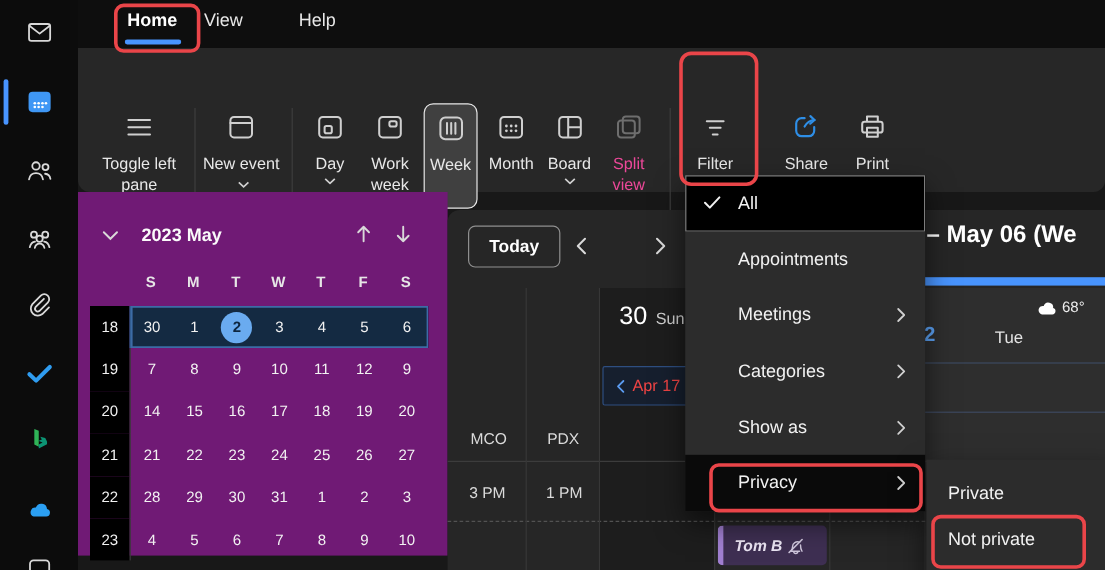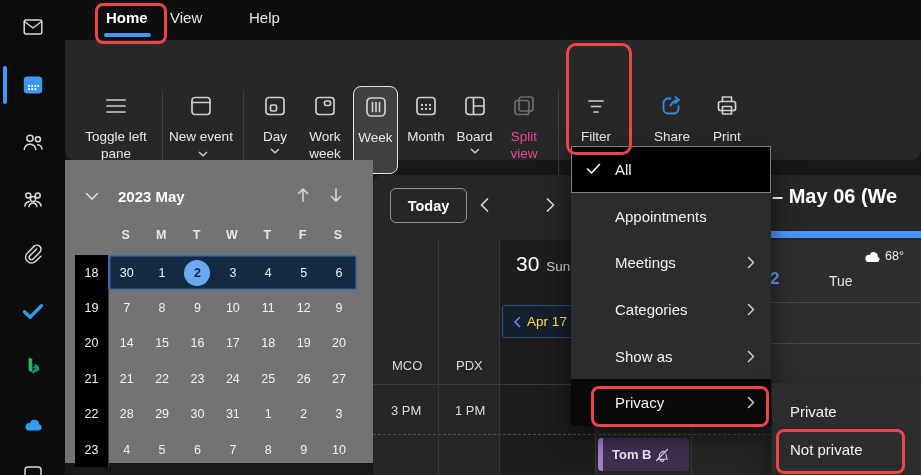--- a/index.html
+++ b/index.html
@@ -26,21 +26,21 @@
   .rb-icon{height:36px;display:flex;align-items:flex-start;padding-top:6px;}
   .rb-label{font-size:13.5px;line-height:17px;color:#e8e8e8;text-align:center;}
   .rb-btn.dim .rb-label{color:#ec4899;}
   .rb-btn.selected{top:46px;height:88px;border:1.5px solid #e6e6e6;border-radius:8px;background:#404040;box-sizing:border-box;}
   .rb-chev{margin-top:3px;}
   .rb-sep{position:absolute;top:50px;width:1px;height:88px;background:#3e3e3e;}
   .rb-grouplabel{position:absolute;top:139px;font-size:12px;color:#cfcfcf;text-align:center;}
   .inline-chev{display:inline-block;vertical-align:middle;margin-left:4px;}
 
   
-  .left-panel{position:absolute;left:65px;top:160px;width:308px;bottom:12px;background:#737373;}
+  .left-panel{position:absolute;left:65px;top:160px;width:308px;bottom:12px;background:#701a75;}
   .mc-header-item{position:absolute;}
   .mc-title{font-size:15px;font-weight:bold;color:#fafafa;}
   .mc-dow{position:absolute;left:43px;top:68px;display:flex;}
   .mc-dowcell{width:35.4px;text-align:center;font-size:12.5px;font-weight:bold;color:#e6e6e6;}
   .mc-weeks{position:absolute;left:10px;top:95px;}
   .mc-row{display:flex;height:35.4px;align-items:stretch;}
   .mc-num{width:33px;background:#000;color:#f2f2f2;font-size:12.5px;display:flex;align-items:center;justify-content:center;}
   .mc-days{display:flex;border-left:1px solid #3a3a3a;}
   .mc-days.hl{background:#142a42;box-shadow:inset 0 0 0 1.5px #3c6ca6;border-left-color:#3c6ca6;}
   .mc-day{width:35.4px;display:flex;align-items:center;justify-content:center;font-size:12.5px;color:#f2f2f2;}
@@ -54,34 +54,34 @@
   .nav-chev{position:absolute;top:22px;}
   .cal-title{position:absolute;left:399px;top:10px;font-size:20px;font-weight:bold;color:#fff;white-space:nowrap;}
   .sun-col{position:absolute;left:126px;width:96px;top:65px;bottom:0;background:#1d1d1d;}
   .tue-col{position:absolute;left:397px;right:0;top:65px;bottom:0;background:#2e2e2e;}
   .today-bar{position:absolute;left:397px;right:0;top:56px;height:7px;background:#4894fe;}
   .sun-header{position:absolute;left:143px;top:77px;display:flex;align-items:baseline;gap:7px;}
   .sun-date{font-size:21px;color:#fff;}
   .sun-day{font-size:13.5px;color:#cfcfcf;}
   .apr-box{position:absolute;left:129px;top:130px;width:76px;height:33px;border:1px solid #2e4e80;background:#161f2e;
            border-radius:2px;display:flex;align-items:center;justify-content:center;gap:6px;box-sizing:border-box;}
-  .apr-box span{font-size:13.5px;color:#fde047;}
+  .apr-box span{font-size:13.5px;color:#ef4444;}
   .weather{position:absolute;left:490px;top:74px;display:flex;align-items:center;gap:3px;}
   .weather span{font-size:12.5px;color:#eee;}
   .tue-date-num{position:absolute;left:397px;top:94px;font-size:17px;font-weight:bold;color:#5ba2f5;}
   .tue-date-label{position:absolute;left:420px;top:98px;font-size:14px;color:#e3e3e3;margin-left:36px;}
   .allday-line{position:absolute;left:397px;right:0;height:1px;background:#3d4960;}
   .tz-label{position:absolute;top:183px;font-size:13px;color:#dadada;}
   .grid-topline{position:absolute;left:0;right:0;top:209px;height:1px;background:#3c3c3c;}
   .time-label{position:absolute;top:228px;font-size:13px;color:#dadada;}
   .half-line{position:absolute;left:0;right:0;top:259px;border-top:1px dashed #525252;}
   .vline{position:absolute;top:65px;bottom:0;width:1px;background:#373737;}
   .event{position:absolute;left:225px;top:263px;width:91px;height:33px;background:#3e2f52;border-radius:4px;
          border-left:5px solid #a07fd0;display:flex;align-items:center;padding-left:9px;gap:3px;
-         box-sizing:border-box;overflow:hidden;}
+         box-sizing:border-box;overflow:hidden;font-style:italic;}
   .event span{font-size:13px;font-weight:bold;color:#eae4f2;white-space:nowrap;}
 
   
   .filter-menu{position:absolute;left:571px;top:146px;width:200px;height:280px;background:#2c2c2c;
                box-shadow:0 10px 22px rgba(0,0,0,.55);display:flex;flex-direction:column;z-index:20;}
   .fm-row{flex:1;display:flex;align-items:center;padding-right:15px;box-sizing:border-box;}
   .fm-row.focused{background:#000;box-shadow:inset 0 0 0 1px #7d7d7d;}
   .fm-row.hovered{background:#0a0a0a;}
   .fm-check{width:44px;display:flex;justify-content:center;}
   .fm-label{font-size:15px;color:#f2f2f2;flex:1;}

